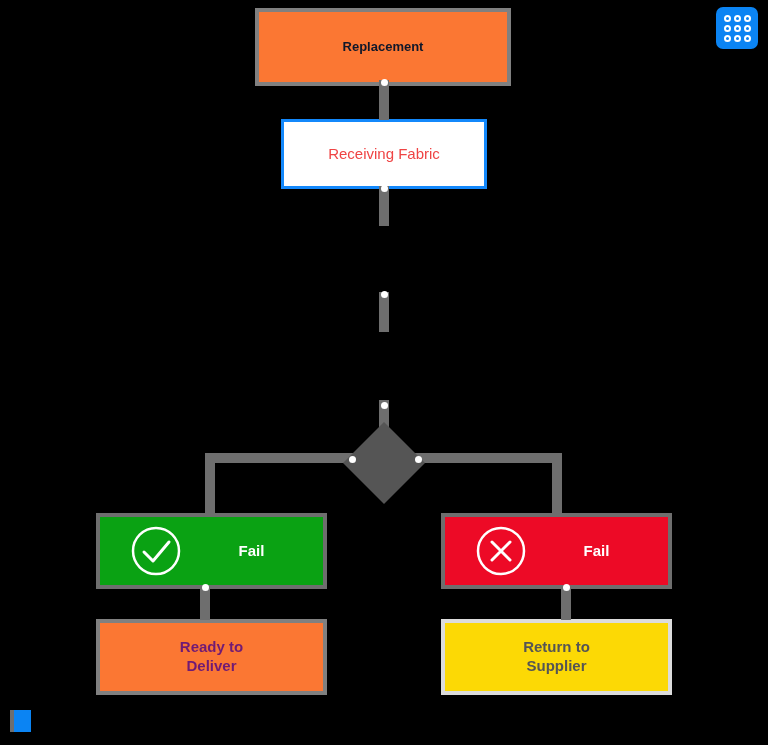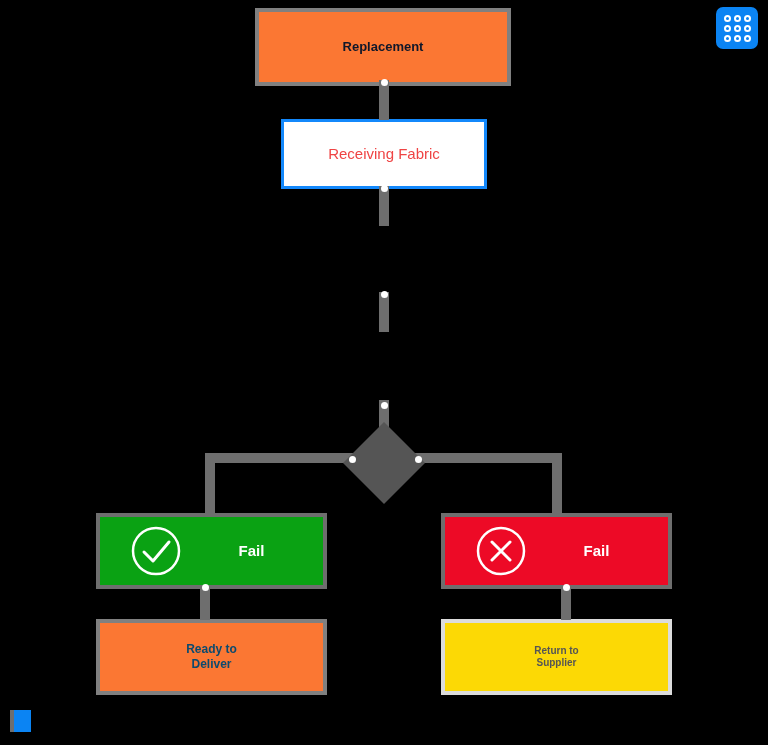--- a/index.html
+++ b/index.html
@@ -44,22 +44,22 @@
     background: #fb7733;
     border: 4px solid #808080;
     color: #0f172a;
     font-size: 13px;
     font-weight: bold;
   }
   
   .node-orange-term {
     background: #fb7733;
     border: 4px solid #808080;
-    color: #0c4a6e;
-    font-size: 12px;
+    color: #701a75;
+    font-size: 15px;
     font-weight: bold;
   }
   
   .node-process {
     background: #ffffff;
     border: 3px solid #1388fb;
     color: #ef4444;
     font-size: 15px;
     font-weight: normal;
   }
@@ -77,21 +77,21 @@
     border: 4px solid #6e6e6e;
     color: #ffffff;
     font-size: 15px;
     font-weight: bold;
   }
   
   .node-yellow {
     background: #fcd905;
     border: 4px solid #dcdcdc;
     color: #555555;
-    font-size: 10px;
+    font-size: 15px;
     font-weight: bold;
     text-align: center;
   }
 
   
   .status-icon {
     position: absolute;
     left: 30px;
     top: 50%;
     transform: translateY(-50%);

